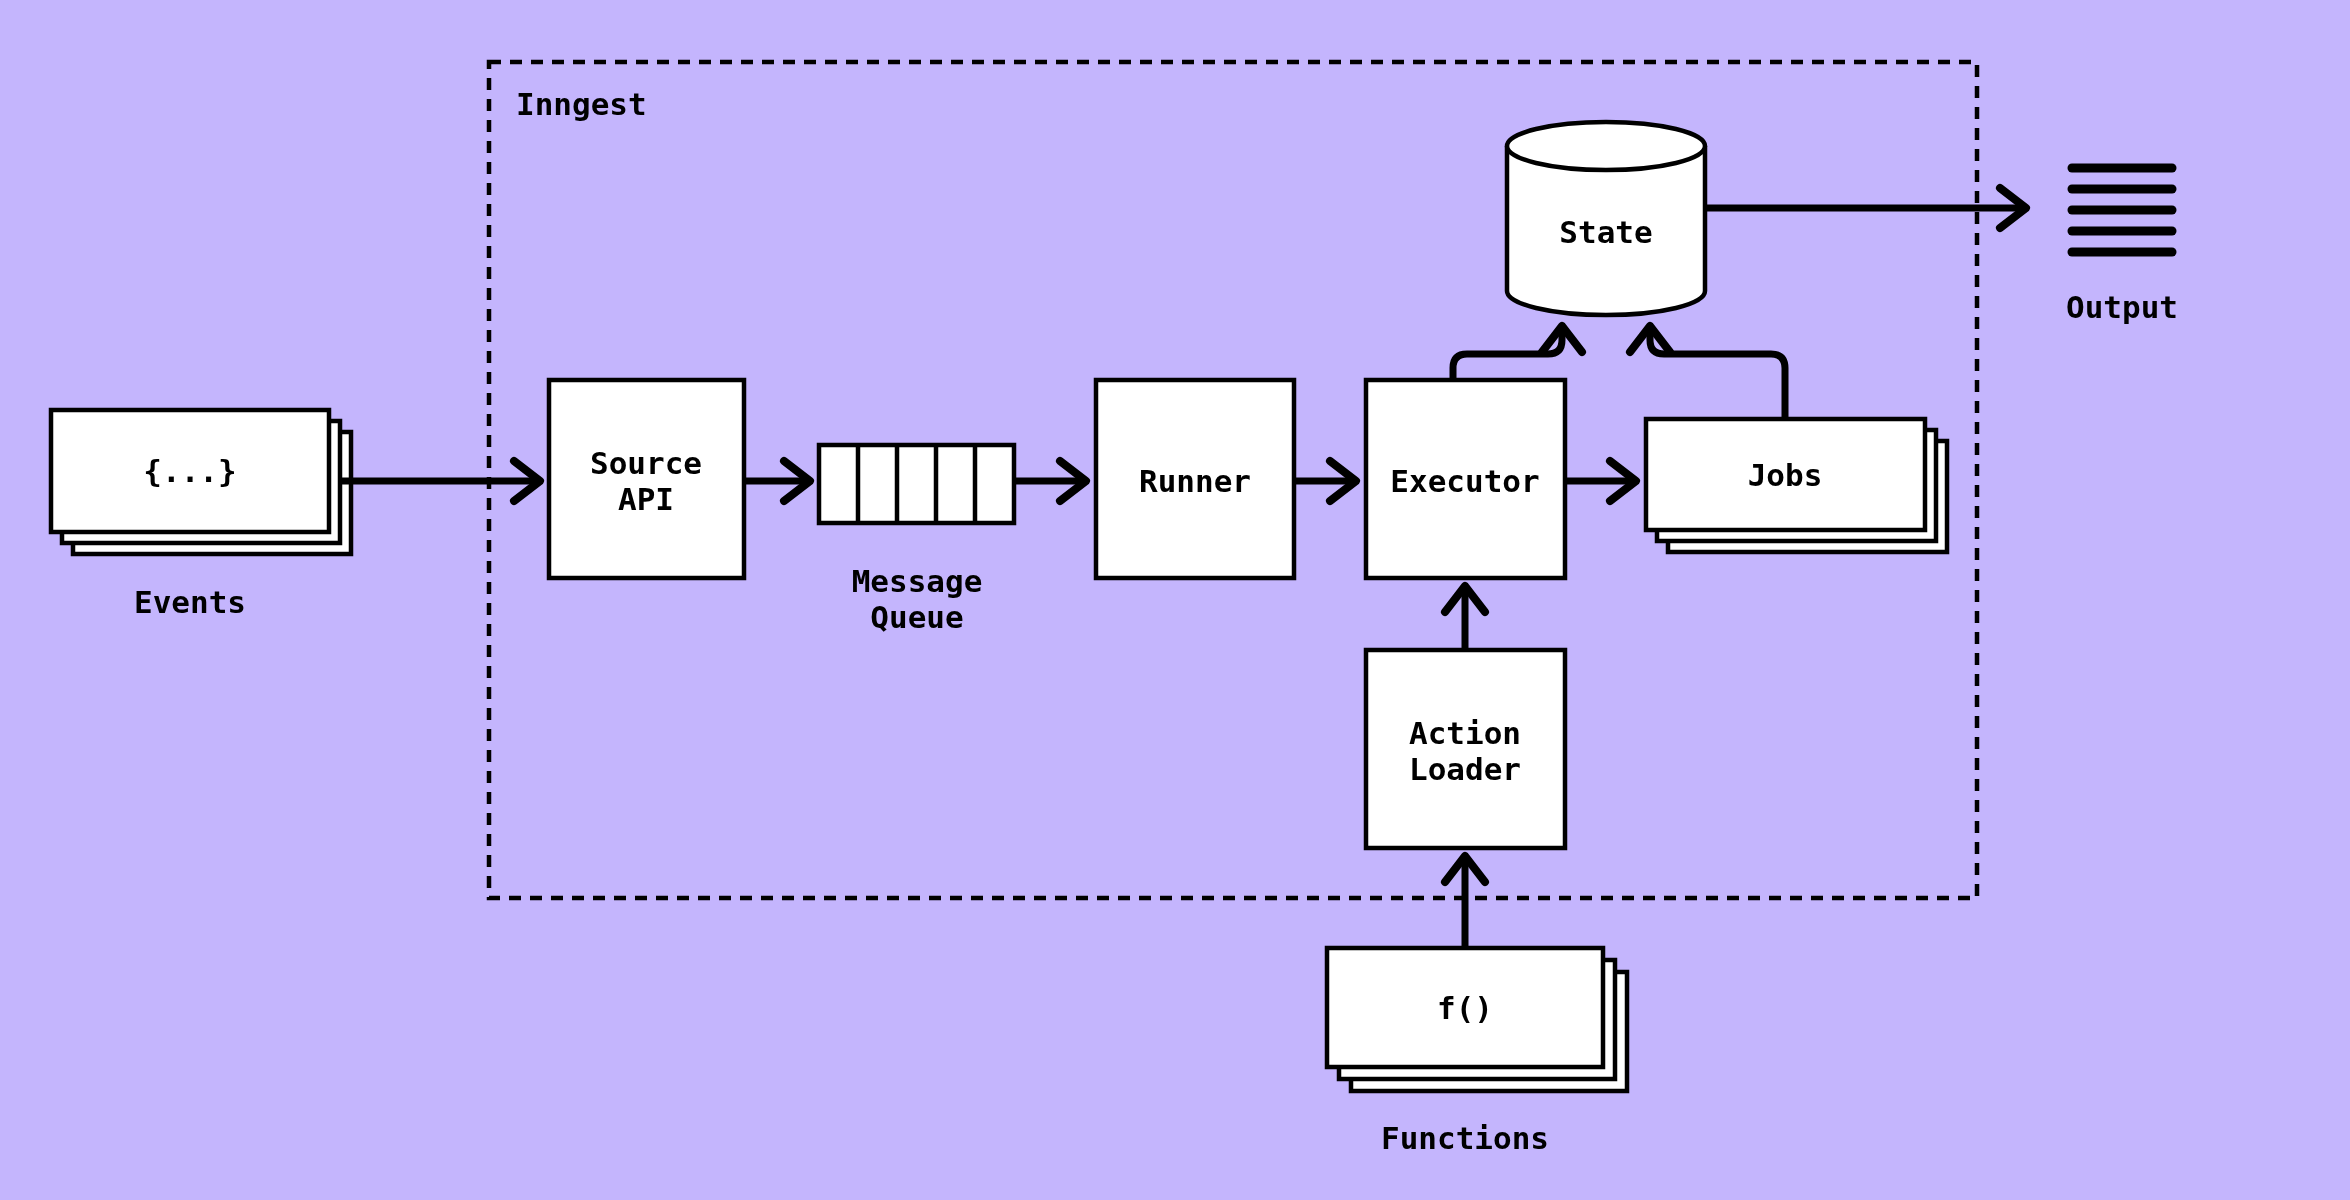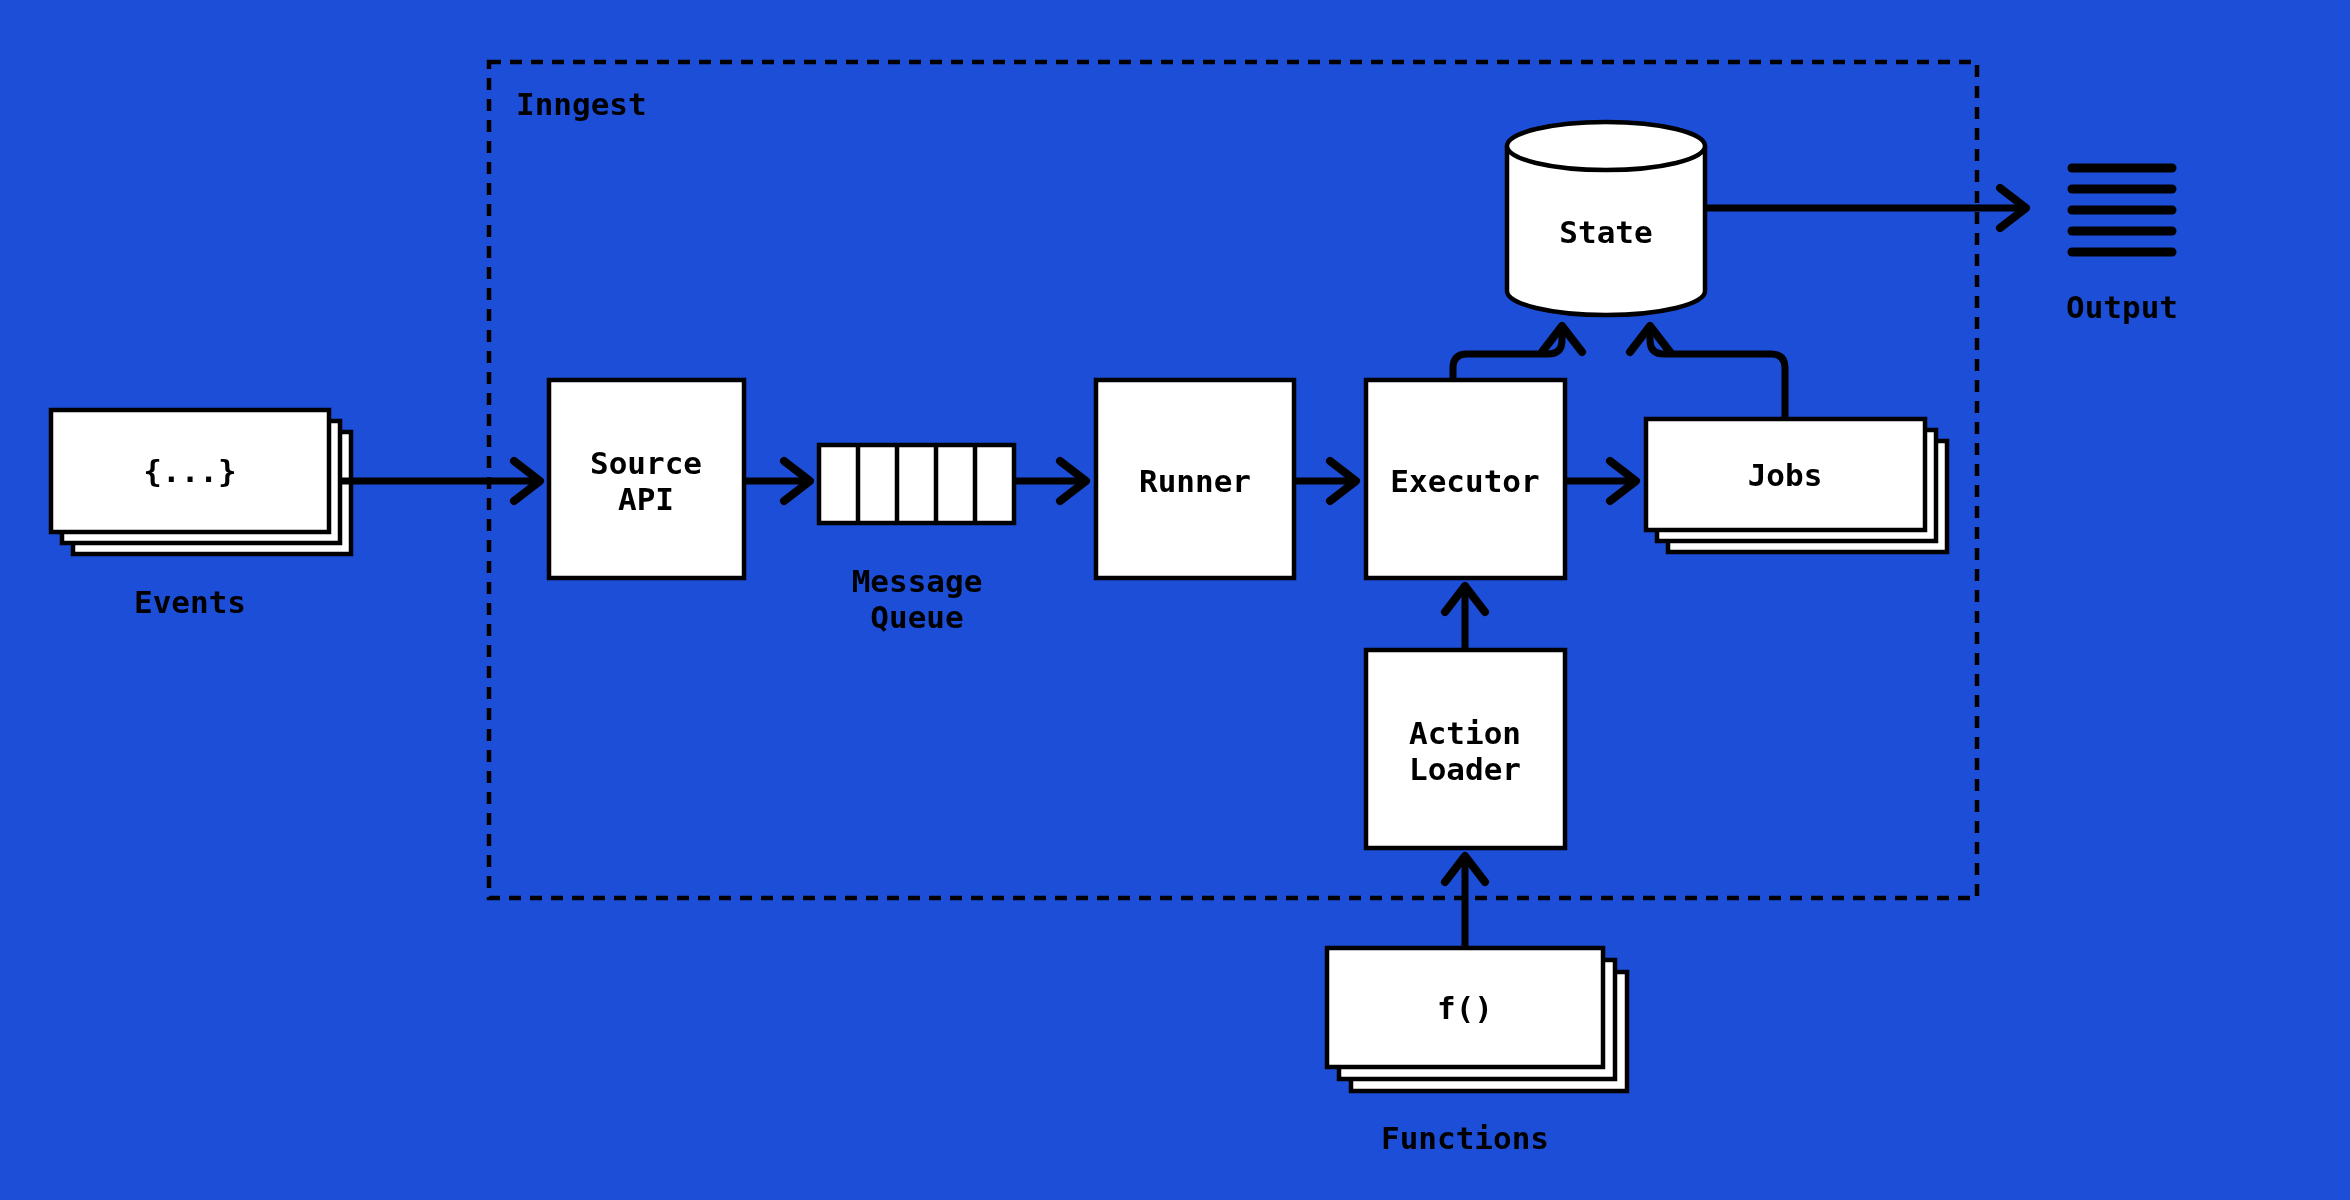--- a/index.html
+++ b/index.html
@@ -4,21 +4,21 @@
 <style>
   html, body {
     margin: 0;
     padding: 0;
     background: #ffffff;
   }
   .stage {
     position: relative;
     width: 2350px;
     height: 1200px;
-    background: #1d4ed8;
+    background: #c4b5fd;
     overflow: hidden;
   }
   svg { display: block; }
   text {
     font-family: "DejaVu Sans Mono", "Liberation Mono", monospace;
     font-weight: bold;
     fill: #000000;
   }
   .t31 { font-size: 31px; }
   .shape {

